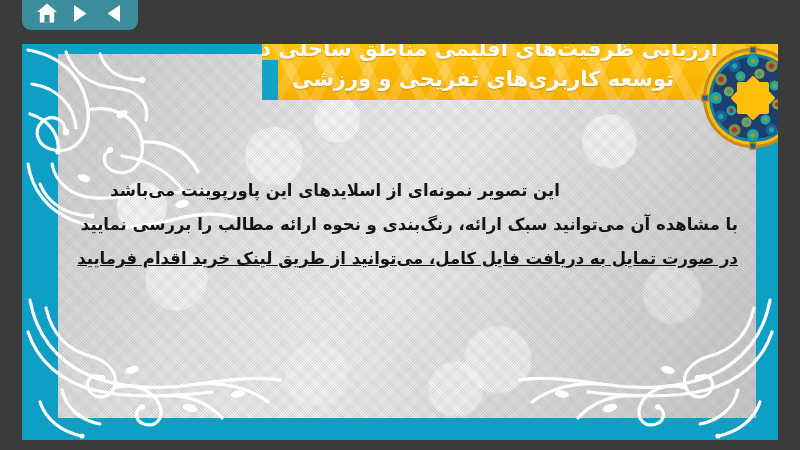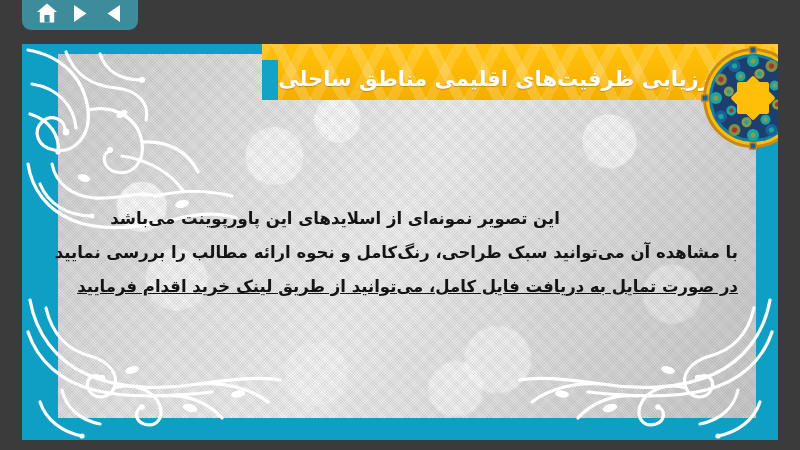--- a/index.html
+++ b/index.html
@@ -180,21 +180,20 @@
 
   
   #body-text {
     position: absolute;
     left: 60px;
     top: 130px;
     right: 40px;
     z-index: 10;
     direction: rtl;
     text-align: center;
-    margin-top: 28px;
   }
   .body-line {
     color: #141414;
     font-size: 16.5px;
     font-weight: bold;
     line-height: 34px;
     white-space: nowrap;
     direction: rtl;
   }
   #body-line-1 { text-align: center; padding-right: 150px; }
@@ -304,20 +303,21 @@
         <ellipse cx="168" cy="118" rx="7.5" ry="3.8" transform="rotate(16 168 118)"></ellipse>
         <ellipse cx="216" cy="104" rx="7" ry="3.6" transform="rotate(-8 216 104)"></ellipse>
       </g>
     </svg>
 
     <div id="banner-tail"></div>
     <div id="banner-accent"></div>
 
     <div id="title-banner">
       <div class="title-line">ارزیابی ظرفیت‌های اقلیمی مناطق ساحلی در</div>
+      <div class="title-line">توسعه کاربری‌های تفریحی و ورزشی</div>
     </div>
 
     <svg id="medallion" viewBox="0 0 104 104">
       <circle cx="52" cy="52" r="50" fill="#c8881a"></circle>
       <circle cx="52" cy="52" r="47" fill="#ffbe08"></circle>
       <circle cx="52" cy="52" r="44" fill="#0f7fa8"></circle>
       <circle cx="52" cy="52" r="41" fill="#1e3f6e"></circle>
 
       <g>
         <g>
@@ -418,18 +418,18 @@
       <g fill="#1f5f98">
         <rect x="49.5" y="1.5" width="5" height="5" rx="1"></rect>
         <rect x="49.5" y="97.5" width="5" height="5" rx="1"></rect>
         <rect x="1.5" y="49.5" width="5" height="5" rx="1"></rect>
         <rect x="97.5" y="49.5" width="5" height="5" rx="1"></rect>
       </g>
     </svg>
 
     <div id="body-text">
       <div class="body-line" id="body-line-1">این تصویر نمونه‌ای از اسلایدهای این پاورپوینت می‌باشد</div>
-      <div class="body-line" id="body-line-2">با مشاهده آن می‌توانید سبک طراحی، رنگ‌کامل و نحوه ارائه مطالب را بررسی نمایید</div>
+      <div class="body-line" id="body-line-2">با مشاهده آن می‌توانید سبک ارائه، رنگ‌بندی و نحوه ارائه مطالب را بررسی نمایید</div>
       <div class="body-line" id="body-line-3">در صورت تمایل به دریافت فایل کامل، می‌توانید از طریق لینک خرید اقدام فرمایید</div>
     </div>
 
   </div>
 </div>
 
 </body></html>

